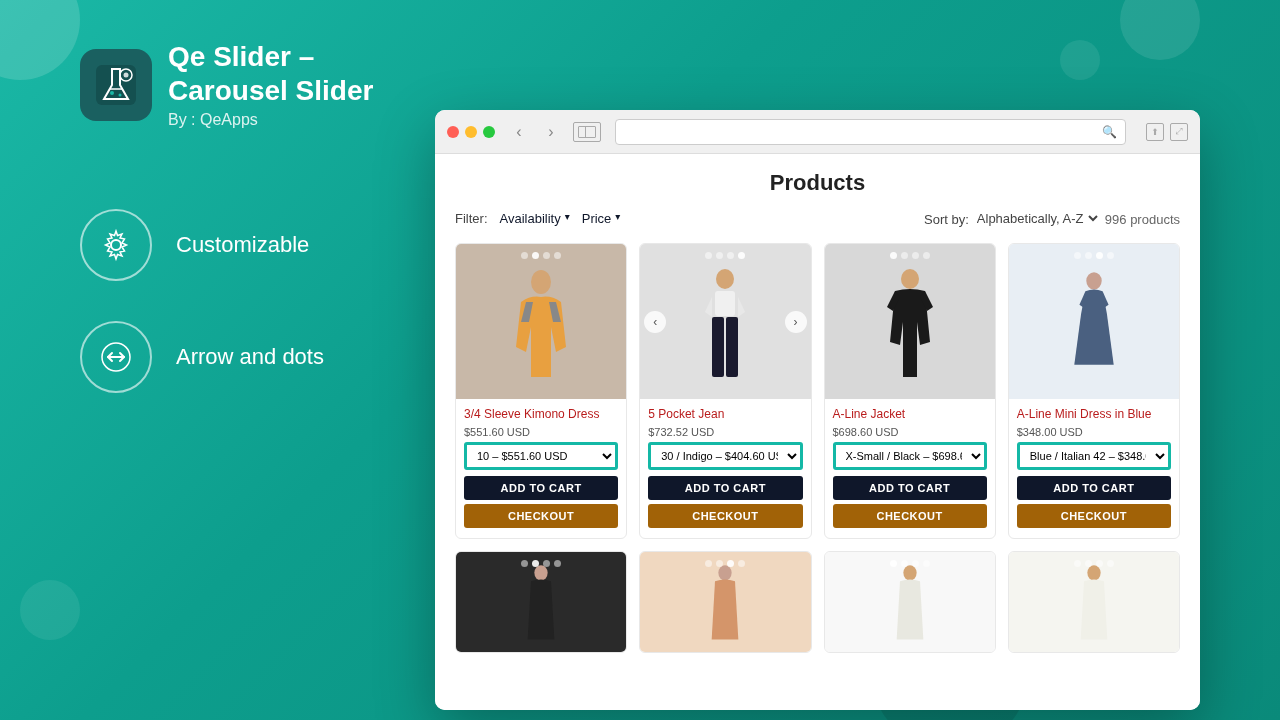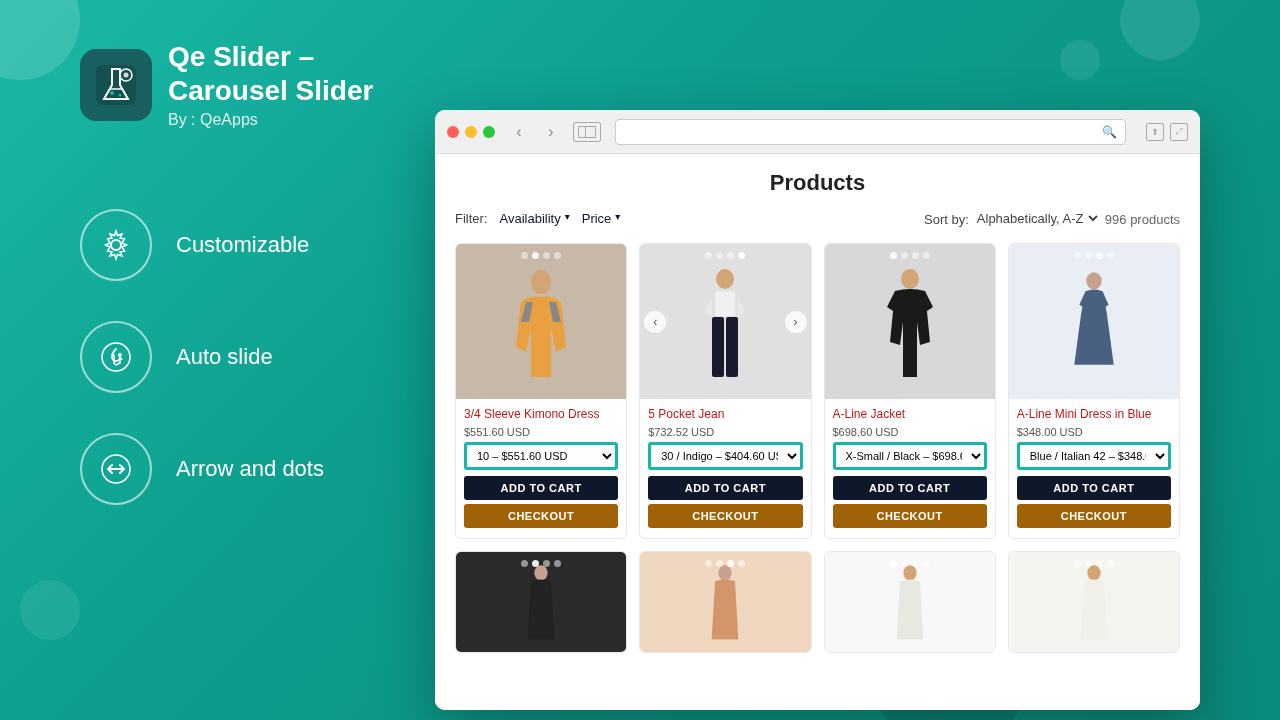--- a/index.html
+++ b/index.html
@@ -436,32 +436,20 @@
     <div class="feature-item">
       <div class="feature-icon-circle">
         <svg viewBox="0 0 36 36">
           <circle cx="18" cy="18" r="5" stroke="white" stroke-width="2" fill="none"></circle>
           <path d="M18 4 L19.5 8.5 L24 7 L22 11 L26.5 12 L24 16 L28.5 18 L24 20 L26.5 24 L22 25 L24 29 L19.5 27.5 L18 32 L16.5 27.5 L12 29 L14 25 L9.5 24 L12 20 L7.5 18 L12 16 L9.5 12 L14 11 L12 7 L16.5 8.5 Z" stroke="white" stroke-width="1.5" fill="none"></path>
         </svg>
       </div>
       <span class="feature-label">Customizable</span>
     </div>
 
-    <div class="feature-item">
-      <div class="feature-icon-circle">
-        <svg viewBox="0 0 36 36">
-          <circle cx="18" cy="18" r="14" stroke="white" stroke-width="1.5" fill="none"></circle>
-          <path d="M18 10 C18 10 14 14 14 18 C14 20.2 15.8 22 18 22 C20.2 22 22 20.2 22 18" stroke="white" stroke-width="1.8" fill="none" stroke-linecap="round"></path>
-          <path d="M16 16 L16 24 L18 26 L22 24 L22 18" stroke="white" stroke-width="1.5" fill="none" stroke-linecap="round" stroke-linejoin="round"></path>
-          <path d="M22 20 L24 20" stroke="white" stroke-width="1.5" stroke-linecap="round"></path>
-          <circle cx="22" cy="16" r="1" fill="white"></circle>
-        </svg>
-      </div>
-      <span class="feature-label">Auto slide</span>
-    </div>
 
     <div class="feature-item">
       <div class="feature-icon-circle">
         <svg viewBox="0 0 36 36">
           <circle cx="18" cy="18" r="14" stroke="white" stroke-width="1.5" fill="none"></circle>
           <path d="M10 18 L14 14 M10 18 L14 22" stroke="white" stroke-width="2" stroke-linecap="round" stroke-linejoin="round"></path>
           <path d="M26 18 L22 14 M26 18 L22 22" stroke="white" stroke-width="2" stroke-linecap="round" stroke-linejoin="round"></path>
           <path d="M10 18 L26 18" stroke="white" stroke-width="2" stroke-linecap="round"></path>
         </svg>
       </div>

